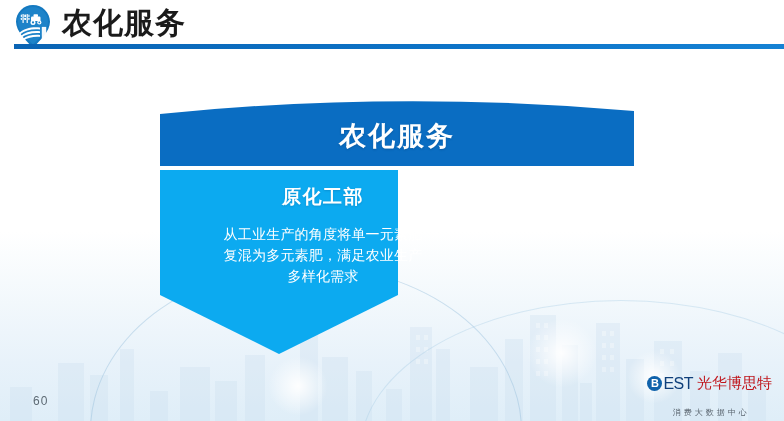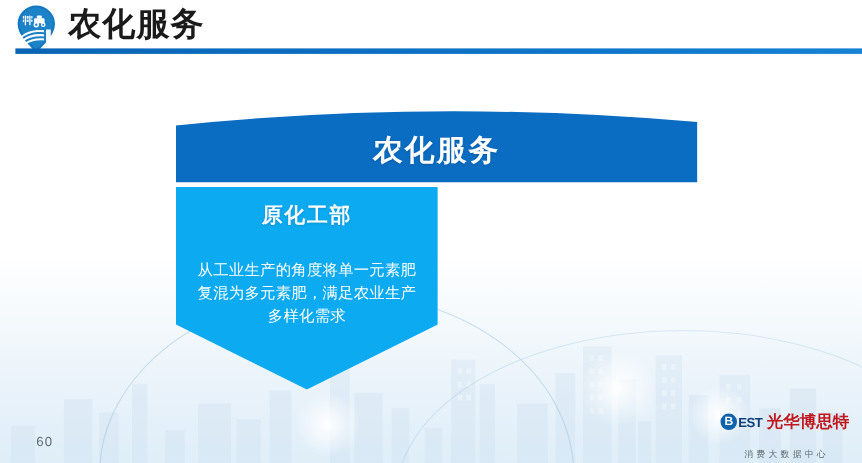--- a/index.html
+++ b/index.html
@@ -132,32 +132,33 @@
   .child-left  { left: 0px; }
   .child-right { left: 236px; }
 
   .child-inner {
     position: absolute;
     left: 0;
     top: 0;
     width: 238px;
     height: 150px;
     text-align: center;
+    padding-left: 44px;
   }
   .child-title {
     margin-top: 14px;
     color: #ffffff;
     font-size: 19px;
     font-weight: bold;
     letter-spacing: 1.5px;
     line-height: 26px;
     text-shadow: 0 1px 2px rgba(0,60,110,0.22);
   }
   .child-body {
-    margin-top: 25px;
+    margin-top: 14px;
     padding: 0 16px;
     color: #ffffff;
     font-size: 14px;
     line-height: 21px;
     letter-spacing: 0.2px;
   }
 
   
   .page-number {
     position: absolute;
@@ -189,28 +190,28 @@
     border-radius: 50%;
     background: #0f62ab;
     color: #ffffff;
     font-size: 11px;
     font-weight: bold;
     line-height: 15px;
     text-align: center;
     margin-right: 1px;
   }
   .brand-best {
-    font-size: 12px;
-    font-weight: bold;
+    font-size: 16px;
+    font-weight: normal;
     color: #0f3f7a;
     letter-spacing: -0.5px;
   }
   .brand-cn {
     font-size: 15px;
-    font-weight: bold;
+    font-weight: normal;
     color: #c0171d;
     margin-left: 4px;
     letter-spacing: 0px;
   }
   .brand-sub {
     font-size: 8px;
     color: #5b6670;
     letter-spacing: 3px;
     margin-top: 14px;
     margin-left: 3px;

